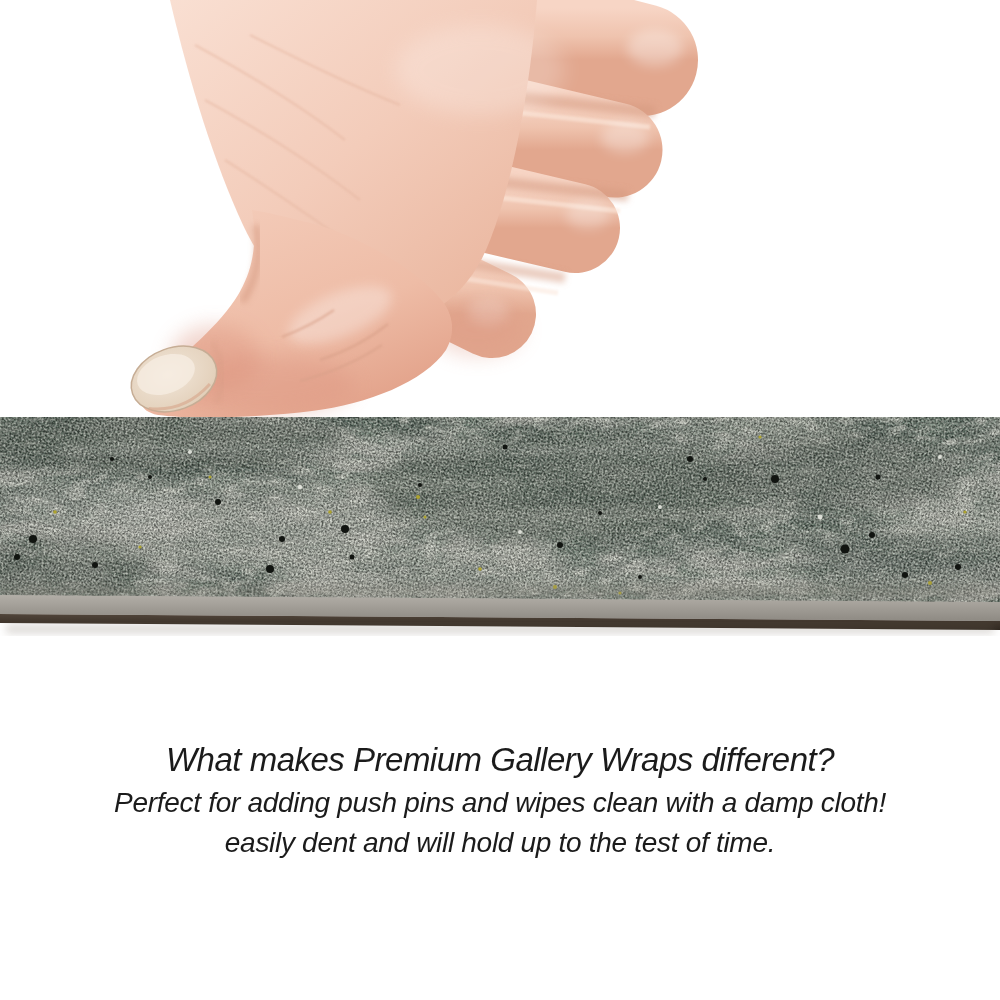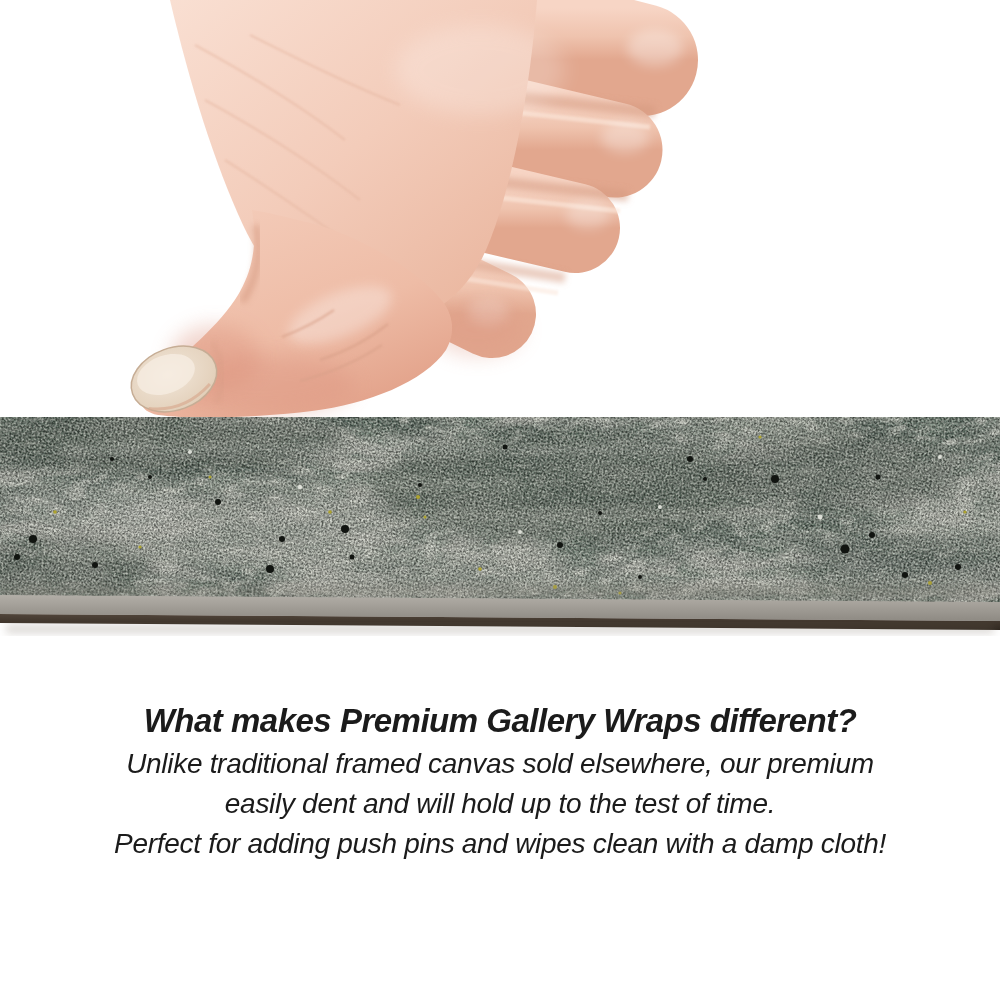--- a/index.html
+++ b/index.html
@@ -9,21 +9,21 @@
     font-family:"Liberation Sans",sans-serif;
   }
   .hand-photo{position:absolute;left:0;top:0;width:1000px;height:430px;}
   .canvas-strip{position:absolute;left:0;top:417px;width:1000px;height:232px;}
   .canvas-strip svg{display:block;}
   .caption{
     position:absolute;left:0;right:0;top:698px;
     text-align:center;color:var(--text,#1b1b1b);font-style:italic;
   }
   .caption-heading{
-    font-size:33px;line-height:46px;font-weight:700;letter-spacing:-0.5px;
+    font-size:33px;line-height:46px;font-weight:400;letter-spacing:-0.5px;margin-top:39px;
   }
   .caption-line{
     font-size:28px;line-height:40px;font-weight:400;letter-spacing:-0.3px;
   }
 </style>
 </head>
 <body>
 
 <div class="stage">
 
@@ -262,18 +262,17 @@
         <rect x="0" y="168" width="1000" height="14" fill="#8f8c83" opacity="0.35" filter="url(#cb4)"></rect>
         <polygon points="0,178 1000,185 1000,204 0,197" fill="url(#edgeLightGrad)"></polygon>
         <polygon points="0,197 1000,204 1000,213 0,206" fill="url(#edgeDarkGrad)"></polygon>
         <rect x="6" y="208" width="988" height="8" fill="#75695c" opacity="0.28" filter="url(#cb4)"></rect>
       </g>
     </svg>
   </div>
 
   <div class="caption">
     <div class="caption-heading">What makes Premium Gallery Wraps different?</div>
-    <div class="caption-line">Unlike traditional framed canvas sold elsewhere, our premium</div>
+    <div class="caption-line">Perfect for adding push pins and wipes clean with a damp cloth!</div>
     <div class="caption-line">easily dent and will hold up to the test of time.</div>
-    <div class="caption-line">Perfect for adding push pins and wipes clean with a damp cloth!</div>
   </div>
 
 </div>
 
 </body></html>

